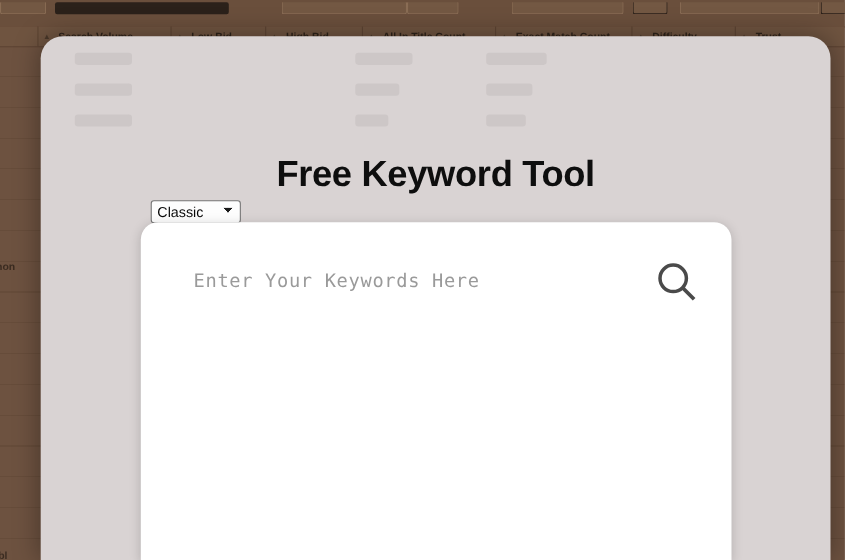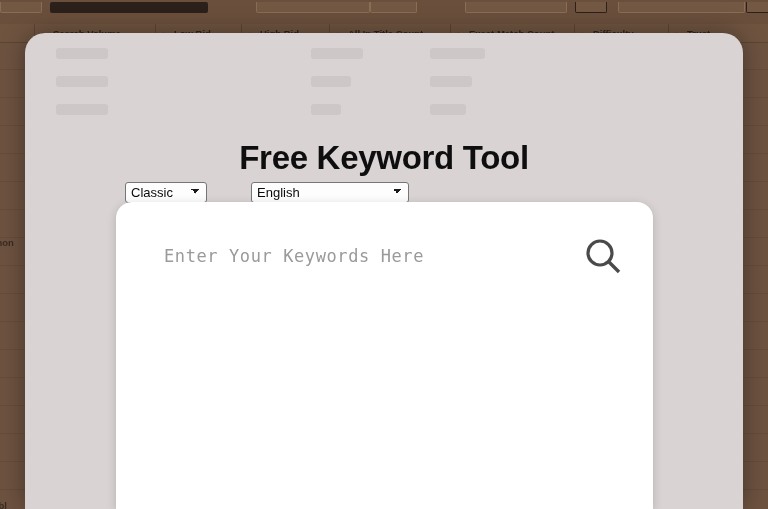--- a/index.html
+++ b/index.html
@@ -115,21 +115,21 @@
     left: -12px;
     color: #3a2b20;
     font-size: 9.5px;
     font-weight: bold;
     white-space: nowrap;
   }
 
   
   #modal {
     position: absolute;
-    left: 25px;
+    left: 37px;
     top: 33px;
     width: 718px;
     height: 476px;
     background: #d9d3d3;
     border-radius: 20px 20px 0 0;
     box-shadow: 0 0 24px rgba(0,0,0,0.35);
     overflow: hidden;
   }
 
   
@@ -310,23 +310,20 @@
       <div class="ghost" style="left:405px; top:15px;  width:55px; height:11px;"></div>
       <div class="ghost" style="left:405px; top:43px;  width:42px; height:11px;"></div>
       <div class="ghost" style="left:405px; top:71px;  width:36px; height:11px;"></div>
 
       <div class="modal-title">Free Keyword Tool</div>
 
       <div class="selector-row">
         <select class="sel sel-mode">
           <option>Classic</option>
         </select>
-        <select class="sel sel-lang">
-          <option>English</option>
-        </select>
       </div>
 
       <div class="advanced-options">
         <span class="adv-triangle">▶</span>
         <span>Advanced Options</span>
       </div>
 
       <div class="search-card">
         <div class="search-placeholder">Enter Your Keywords Here</div>
 

